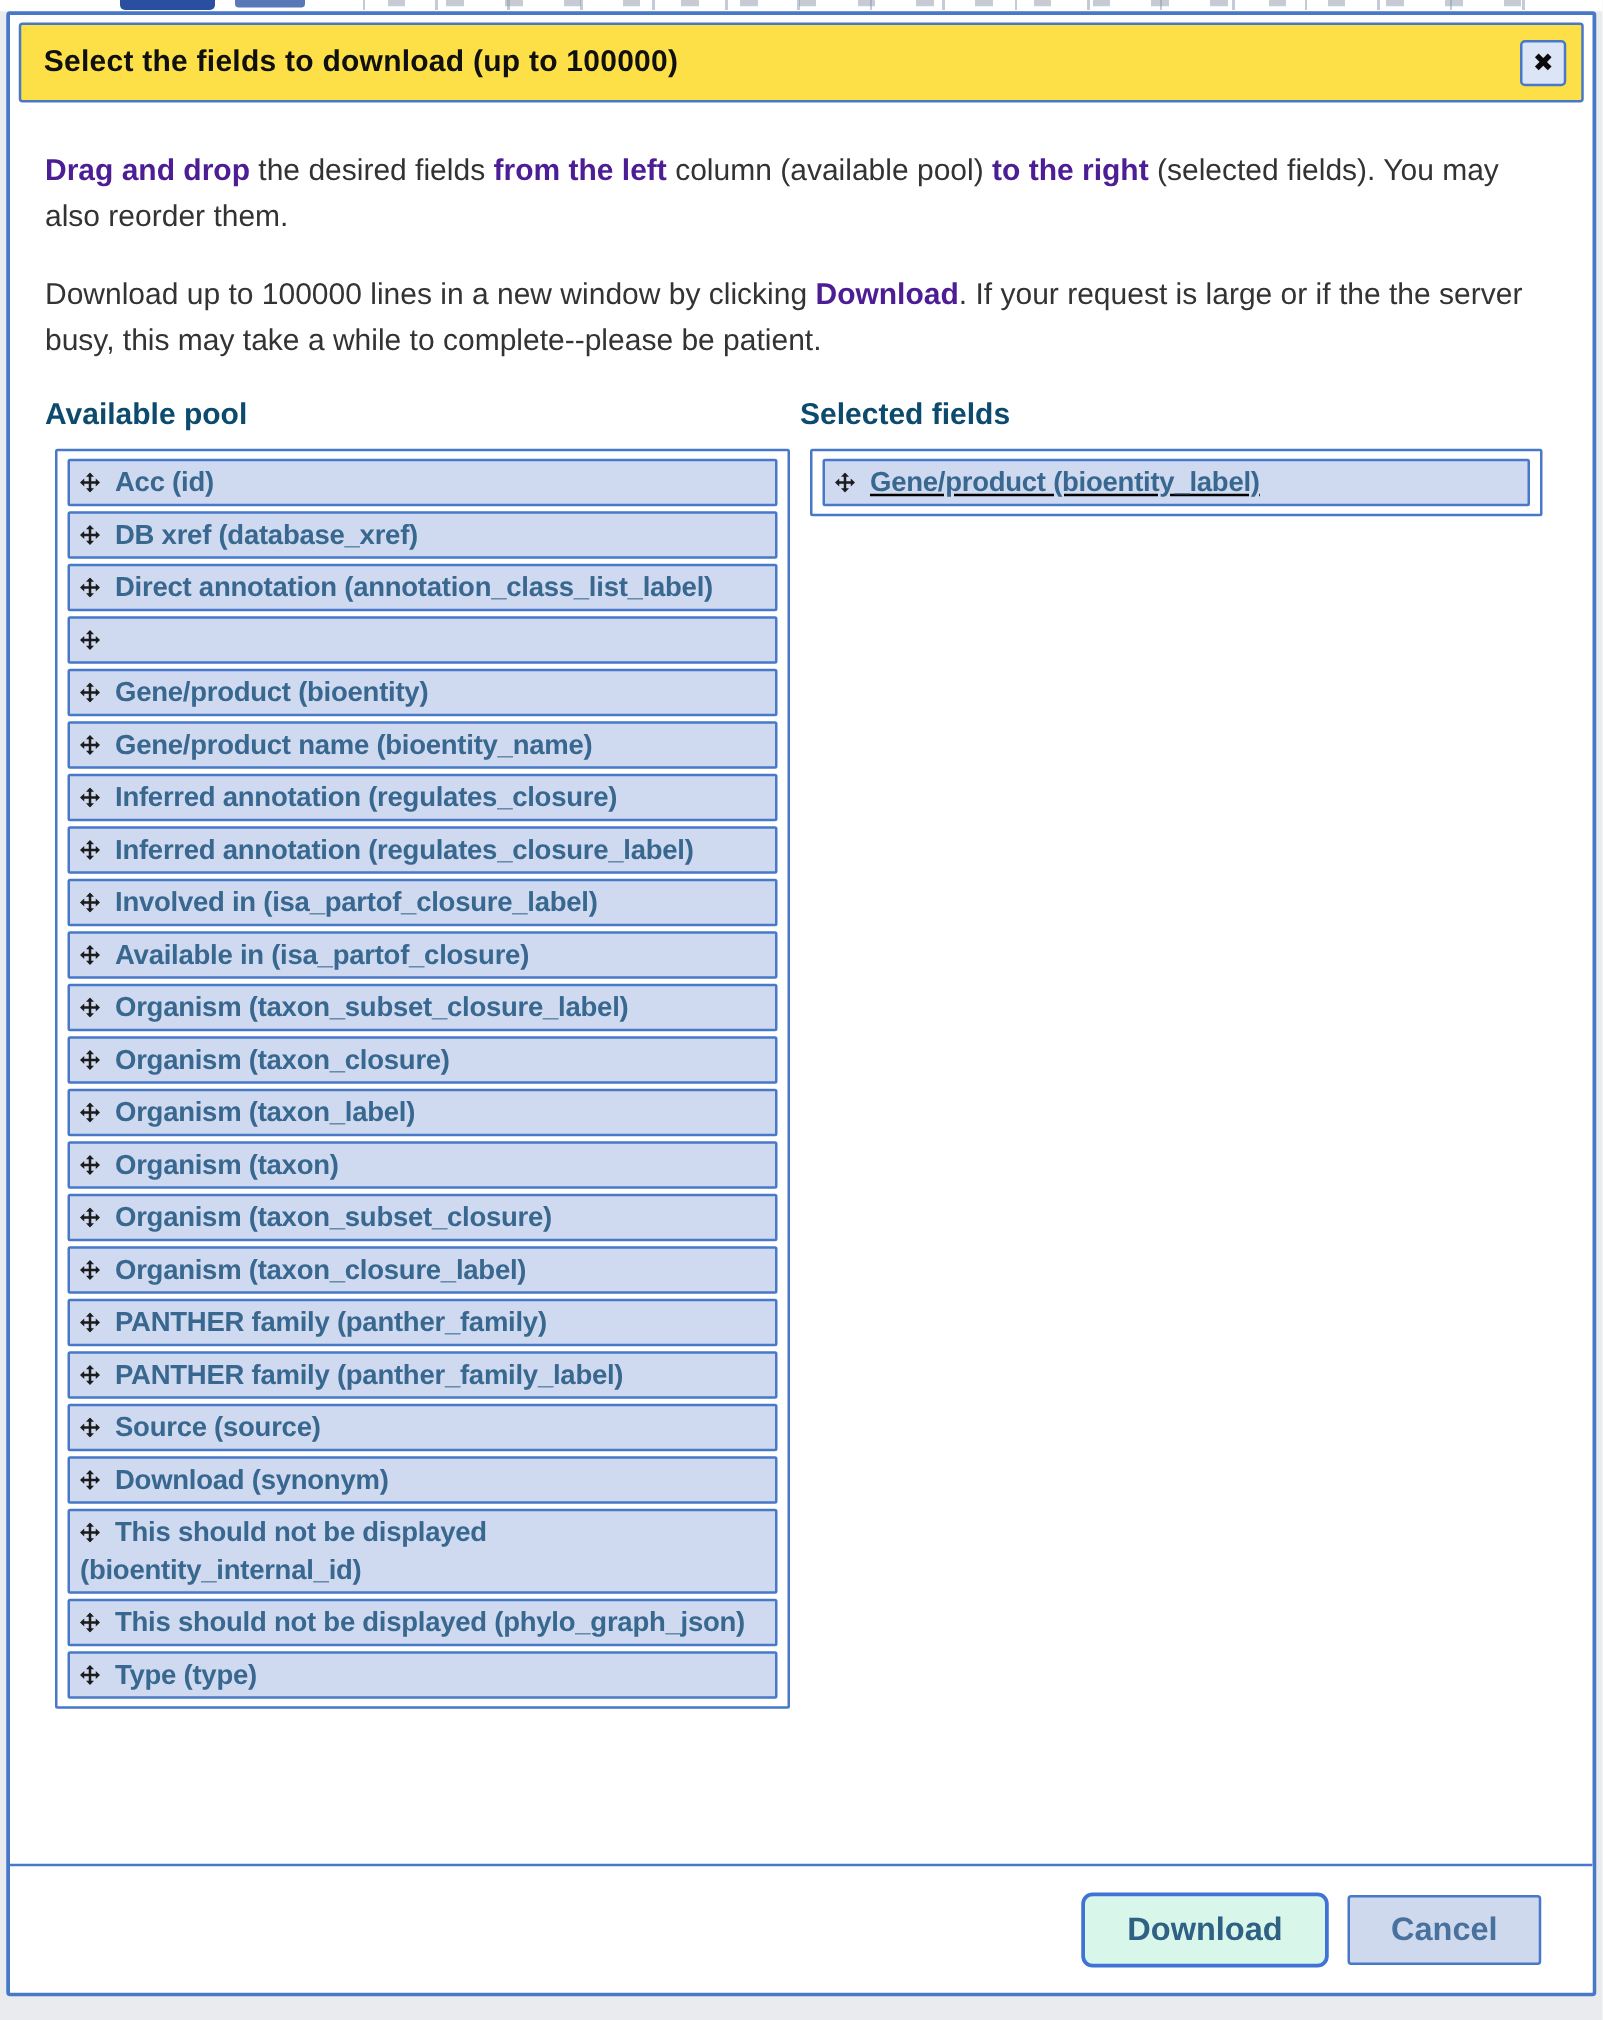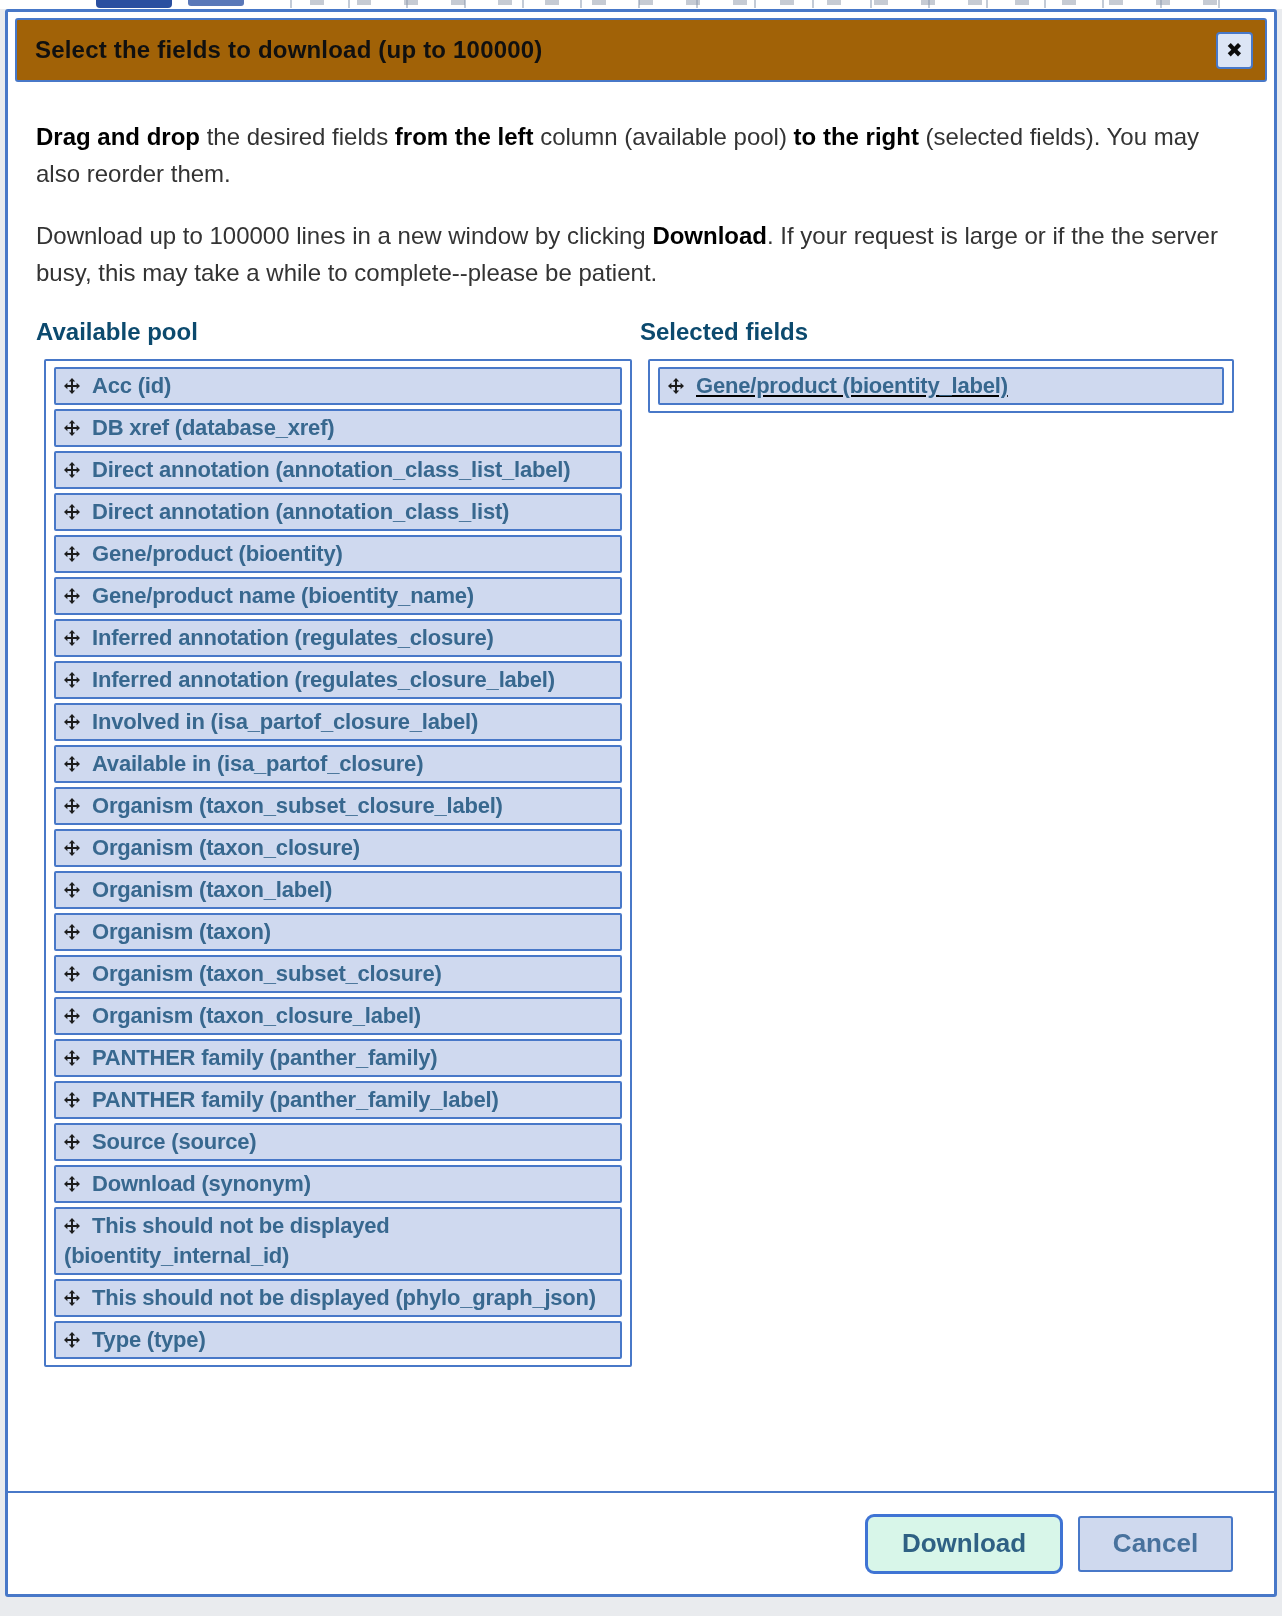--- a/index.html
+++ b/index.html
@@ -28,36 +28,36 @@
   }
   
   .dialog{
     position:absolute;left:5px;top:9px;width:1272px;height:1588px;
     box-sizing:border-box;background:#ffffff;
     border:3px solid #4878c8;border-radius:3px;
   }
   .titlebar{
     position:absolute;left:7px;top:6px;right:7px;height:64px;
     box-sizing:border-box;
-    background:#a16207;border:2px solid #4878c8;border-radius:3px;
+    background:#fde047;border:2px solid #4878c8;border-radius:3px;
     display:flex;align-items:center;padding:0 12px 0 18px;
   }
   .title{flex:1;font-size:24px;font-weight:bold;color:#101010;letter-spacing:.2px;}
   .close-btn{
     width:37px;height:37px;box-sizing:border-box;
     background:#dce5f5;border:2px solid #4878c8;border-radius:4px;
     display:flex;align-items:center;justify-content:center;
     font-size:20px;font-weight:bold;color:#0b0b0b;cursor:pointer;
   }
   .content{
     position:absolute;top:76px;left:0;right:0;bottom:105px;
     box-sizing:border-box;padding:0 28px;overflow:hidden;
   }
   .intro{font-size:24px;line-height:37px;color:#333333;margin:0;}
-  .intro b{color:#000000;}
+  .intro b{color:#4c1d95;}
   .p1{margin-top:30px;}
   .p2{margin-top:25px;}
   .columns{display:flex;margin-top:27px;}
   .col-left{width:604px;box-sizing:border-box;}
   .col-right{flex:1;box-sizing:border-box;}
   .col-h{font-size:24px;font-weight:bold;color:#0c4a6e;margin:0 0 13px 0;}
   .pool{
     margin-left:8px;box-sizing:border-box;background:#ffffff;
     border:2px solid #4878c8;border-radius:2px;
     padding:6px 8px;display:flex;flex-direction:column;gap:4px;
@@ -121,21 +121,21 @@
                   <path d="M8 0 L11.2 3.4 H9 V7 H12.6 V4.8 L16 8 L12.6 11.2 V9 H9 V12.6 H11.2 L8 16 L4.8 12.6 H7 V9 H3.4 V11.2 L0 8 L3.4 4.8 V7 H7 V3.4 H4.8 Z"></path>
                 </svg></span><span>Acc (id)</span></div>
             <div class="field-item"><span class="move-icon"><svg viewBox="0 0 16 16" xmlns="http://www.w3.org/2000/svg">
                   <path d="M8 0 L11.2 3.4 H9 V7 H12.6 V4.8 L16 8 L12.6 11.2 V9 H9 V12.6 H11.2 L8 16 L4.8 12.6 H7 V9 H3.4 V11.2 L0 8 L3.4 4.8 V7 H7 V3.4 H4.8 Z"></path>
                 </svg></span><span>DB xref (database_xref)</span></div>
             <div class="field-item"><span class="move-icon"><svg viewBox="0 0 16 16" xmlns="http://www.w3.org/2000/svg">
                   <path d="M8 0 L11.2 3.4 H9 V7 H12.6 V4.8 L16 8 L12.6 11.2 V9 H9 V12.6 H11.2 L8 16 L4.8 12.6 H7 V9 H3.4 V11.2 L0 8 L3.4 4.8 V7 H7 V3.4 H4.8 Z"></path>
                 </svg></span><span>Direct annotation (annotation_class_list_label)</span></div>
             <div class="field-item"><span class="move-icon"><svg viewBox="0 0 16 16" xmlns="http://www.w3.org/2000/svg">
                   <path d="M8 0 L11.2 3.4 H9 V7 H12.6 V4.8 L16 8 L12.6 11.2 V9 H9 V12.6 H11.2 L8 16 L4.8 12.6 H7 V9 H3.4 V11.2 L0 8 L3.4 4.8 V7 H7 V3.4 H4.8 Z"></path>
-                </svg></span><span>Direct annotation (annotation_class_list)</span></div>
+                </svg></span></div>
             <div class="field-item"><span class="move-icon"><svg viewBox="0 0 16 16" xmlns="http://www.w3.org/2000/svg">
                   <path d="M8 0 L11.2 3.4 H9 V7 H12.6 V4.8 L16 8 L12.6 11.2 V9 H9 V12.6 H11.2 L8 16 L4.8 12.6 H7 V9 H3.4 V11.2 L0 8 L3.4 4.8 V7 H7 V3.4 H4.8 Z"></path>
                 </svg></span><span>Gene/product (bioentity)</span></div>
             <div class="field-item"><span class="move-icon"><svg viewBox="0 0 16 16" xmlns="http://www.w3.org/2000/svg">
                   <path d="M8 0 L11.2 3.4 H9 V7 H12.6 V4.8 L16 8 L12.6 11.2 V9 H9 V12.6 H11.2 L8 16 L4.8 12.6 H7 V9 H3.4 V11.2 L0 8 L3.4 4.8 V7 H7 V3.4 H4.8 Z"></path>
                 </svg></span><span>Gene/product name (bioentity_name)</span></div>
             <div class="field-item"><span class="move-icon"><svg viewBox="0 0 16 16" xmlns="http://www.w3.org/2000/svg">
                   <path d="M8 0 L11.2 3.4 H9 V7 H12.6 V4.8 L16 8 L12.6 11.2 V9 H9 V12.6 H11.2 L8 16 L4.8 12.6 H7 V9 H3.4 V11.2 L0 8 L3.4 4.8 V7 H7 V3.4 H4.8 Z"></path>
                 </svg></span><span>Inferred annotation (regulates_closure)</span></div>
             <div class="field-item"><span class="move-icon"><svg viewBox="0 0 16 16" xmlns="http://www.w3.org/2000/svg">

